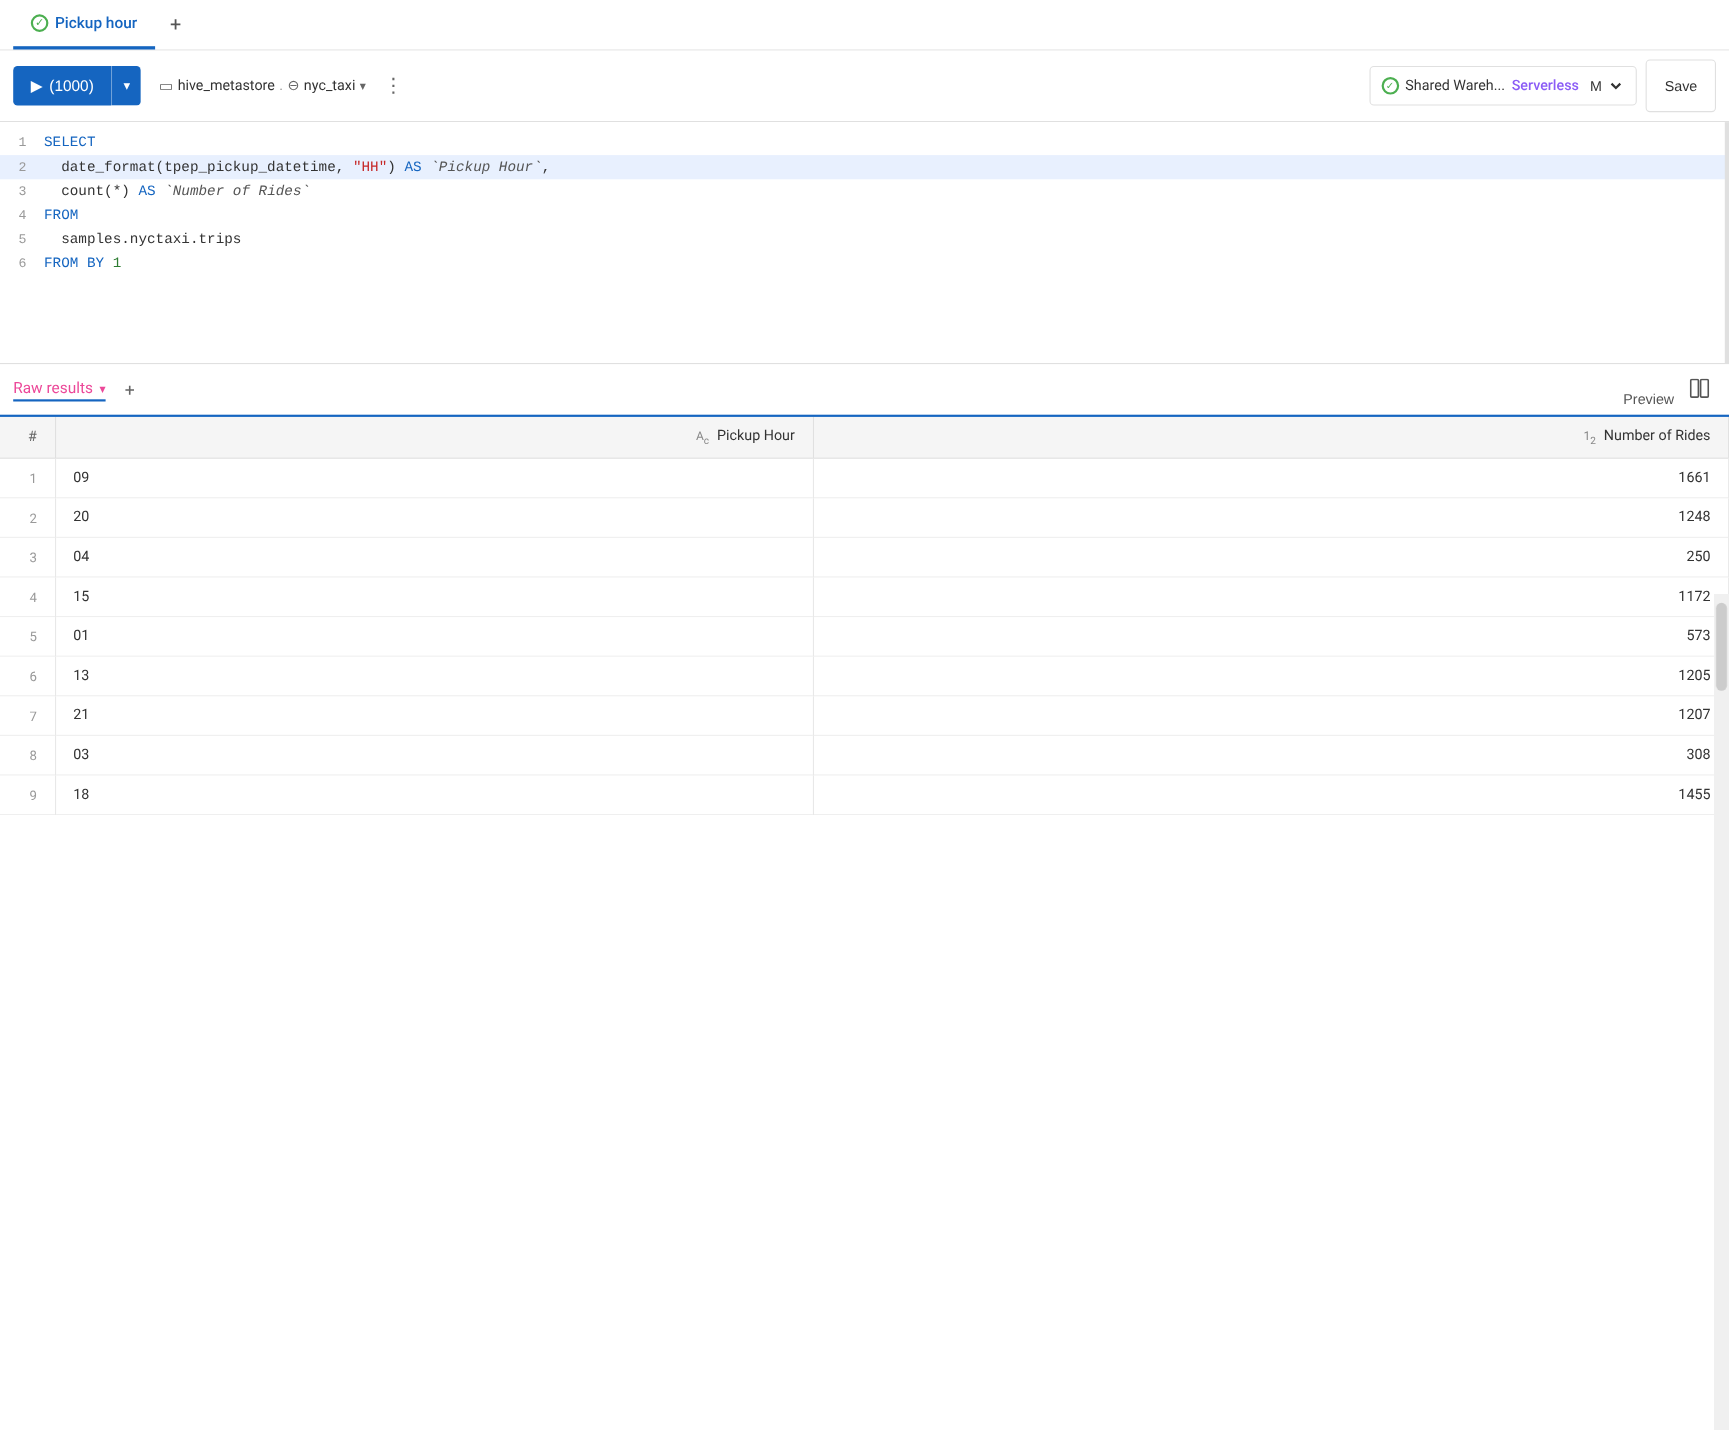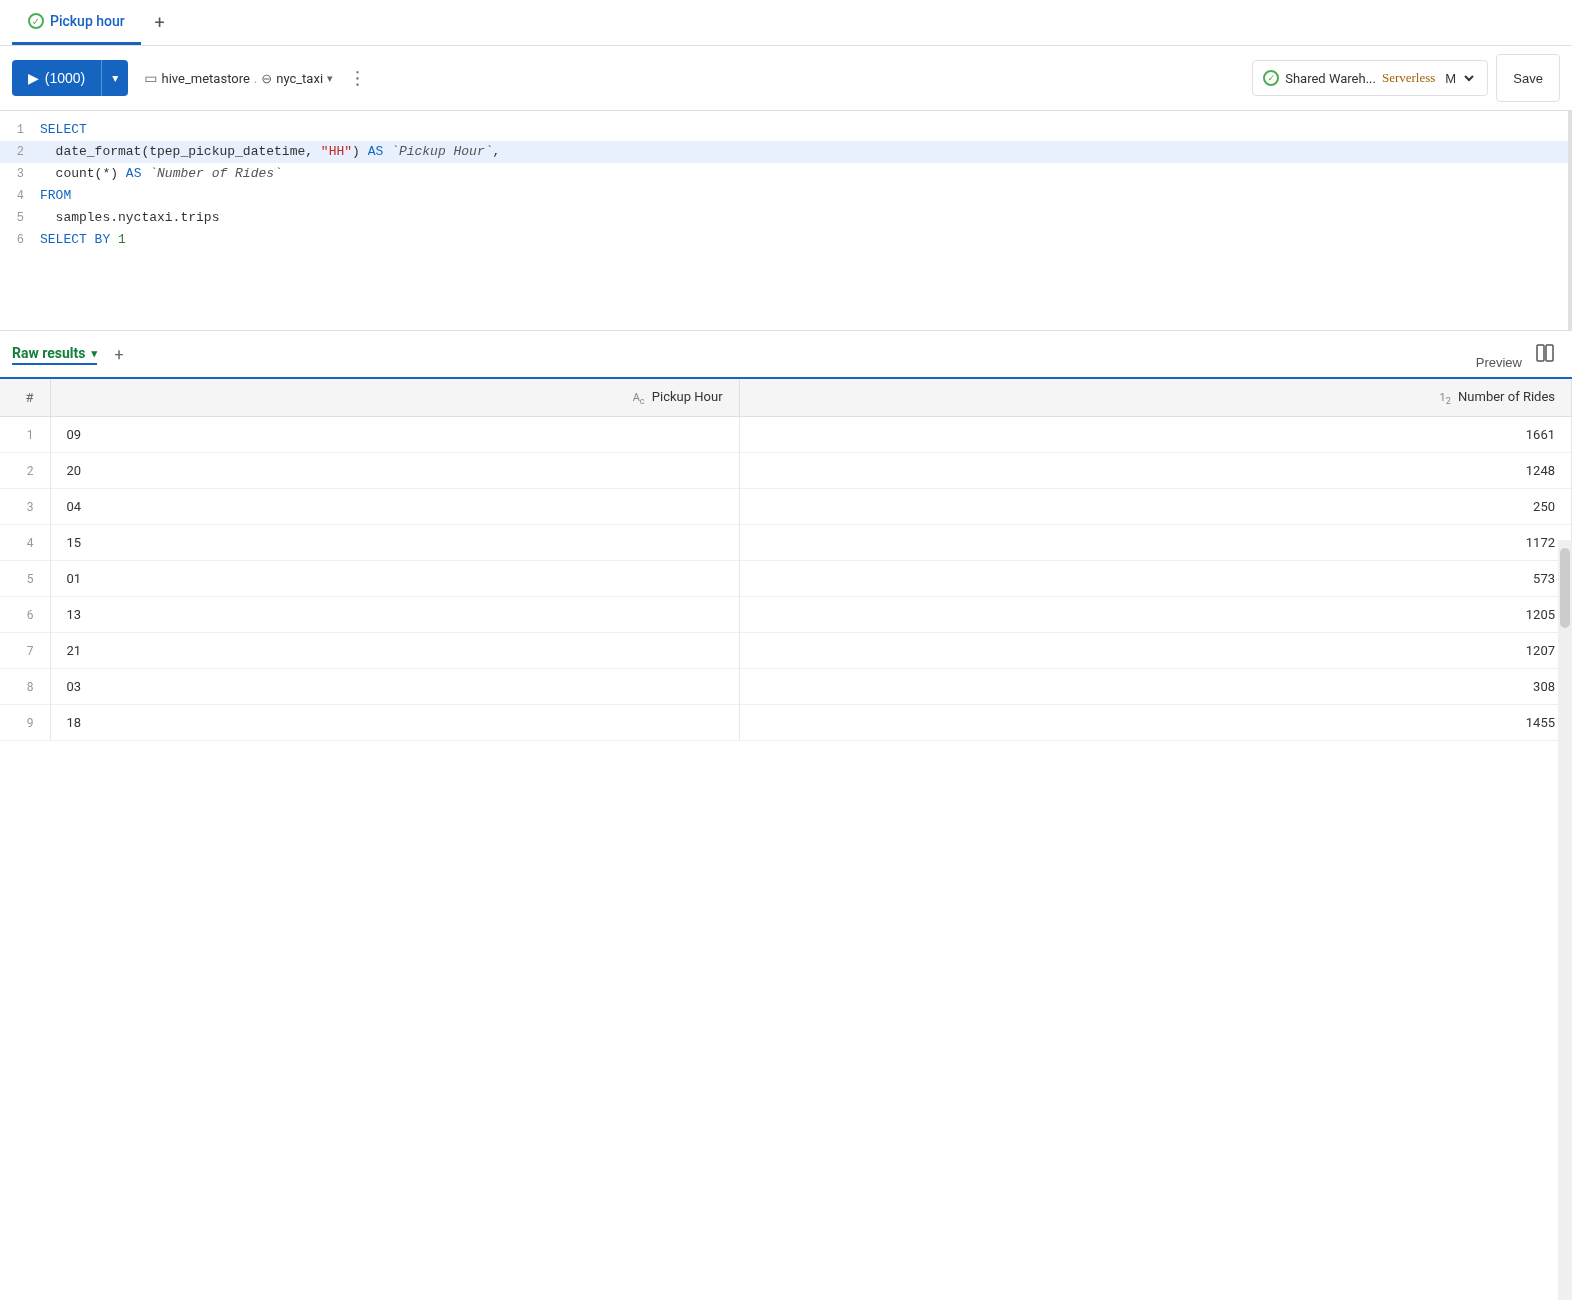--- a/index.html
+++ b/index.html
@@ -141,21 +141,21 @@
       height: 16px;
       border-radius: 50%;
       border: 2px solid #4caf50;
       display: flex;
       align-items: center;
       justify-content: center;
       color: #4caf50;
       font-size: 9px;
     }
     .warehouse-name { color: #333; }
-    .warehouse-type { color: #a16207; font-weight: 500; font-family: Liberation Serif, serif; }
+    .warehouse-type { color: #8b5cf6; font-weight: 500; }
     .size-select {
       background: none;
       border: none;
       font-size: 13px;
       color: #333;
       cursor: pointer;
     }
     .save-btn {
       border: 1px solid #e0e0e0;
       background: #fff;
@@ -216,22 +216,22 @@
       align-items: center;
       padding: 0 12px;
       height: 48px;
       border-bottom: 2px solid #1565c0;
       background: #fff;
     }
     .raw-results-tab {
       display: flex;
       align-items: center;
       gap: 6px;
-      color: #15803d;
-      font-weight: 700;
+      color: #ec4899;
+      font-weight: 400;
       font-size: 14px;
       cursor: pointer;
       border-bottom: 2px solid #1565c0;
       margin-bottom: -2px;
       padding-bottom: 2px;
     }
     .results-add {
       display: flex;
       align-items: center;
       justify-content: center;
@@ -395,21 +395,21 @@
   <div class="code-line">
     <span class="line-num">4</span>
     <span class="code-content"><span class="kw">FROM</span></span>
   </div>
   <div class="code-line">
     <span class="line-num">5</span>
     <span class="code-content">&nbsp;&nbsp;samples.nyctaxi.trips</span>
   </div>
   <div class="code-line">
     <span class="line-num">6</span>
-    <span class="code-content"><span class="kw">SELECT BY</span> <span class="num">1</span></span>
+    <span class="code-content"><span class="kw">FROM BY</span> <span class="num">1</span></span>
   </div>
   <div class="scrollbar-indicator"></div>
 </div>
 
 <div class="results-header">
   <div class="raw-results-tab">
     <span>Raw results</span>
     <span style="font-size:11px;">▾</span>
   </div>
   <div class="results-add">+</div>

